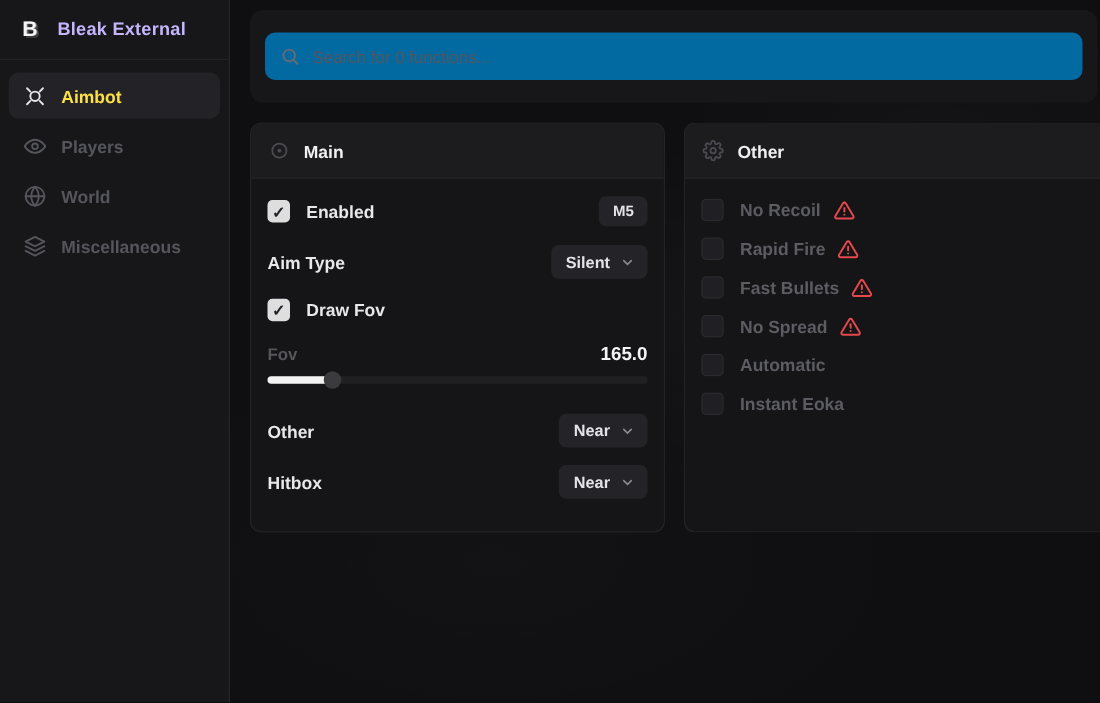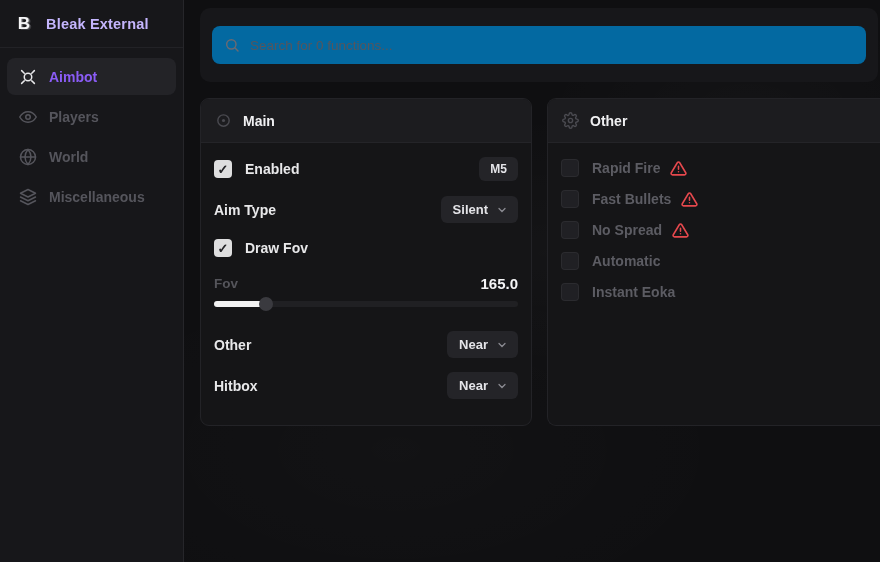--- a/index.html
+++ b/index.html
@@ -33,21 +33,21 @@
     text-shadow:1px 0 0 rgba(255,255,255,.25), 2px 1px 0 rgba(120,120,130,.35);
   }
   .brand-title { font-size:14.5px; font-weight:700; color:#c4b5fd; letter-spacing:.2px; }
   .nav { padding:10px 7px; display:flex; flex-direction:column; gap:3px; }
   .nav-item {
     display:flex; align-items:center; gap:12px;
     height:37px; padding:0 12px; border-radius:8px;
     font-size:14px; font-weight:600; color:#55555c; cursor:pointer;
   }
   .nav-item svg { stroke:#55555c; }
-  .nav-item.active { background:#232327; color:#8b5cf6; }
+  .nav-item.active { background:#232327; color:#fde047; }
   .nav-item.active svg { stroke:#e8e8ea; }
 
   
   .content { flex:1 1 auto; min-width:0; padding:8px 0 0 16px; display:flex; flex-direction:column; }
   .search-wrap {
     background:#17171a; border-radius:10px;
     padding:18px 12px; margin-right:2px;
   }
   .search-bar {
     height:38px; background:#0369a1; border-radius:8px;
@@ -269,20 +269,31 @@
       <div class="panel-header">
         <span style="display:flex">
           <svg width="17" height="17" viewBox="0 0 24 24" fill="none" stroke-width="2" stroke-linecap="round" stroke-linejoin="round">
             <circle cx="12" cy="12" r="3"></circle>
             <path d="M19.4 15a1.65 1.65 0 0 0 .33 1.82l.06.06a2 2 0 0 1-2.83 2.83l-.06-.06a1.65 1.65 0 0 0-1.82-.33 1.65 1.65 0 0 0-1 1.51V21a2 2 0 0 1-4 0v-.09A1.65 1.65 0 0 0 9 19.4a1.65 1.65 0 0 0-1.82.33l-.06.06a2 2 0 0 1-2.83-2.83l.06-.06a1.65 1.65 0 0 0 .33-1.82 1.65 1.65 0 0 0-1.51-1H3a2 2 0 0 1 0-4h.09A1.65 1.65 0 0 0 4.6 9a1.65 1.65 0 0 0-.33-1.82l-.06-.06a2 2 0 0 1 2.83-2.83l.06.06a1.65 1.65 0 0 0 1.82.33H9a1.65 1.65 0 0 0 1-1.51V3a2 2 0 0 1 4 0v.09a1.65 1.65 0 0 0 1 1.51 1.65 1.65 0 0 0 1.82-.33l.06-.06a2 2 0 0 1 2.83 2.83l-.06.06a1.65 1.65 0 0 0-.33 1.82V9a1.65 1.65 0 0 0 1.51 1H21a2 2 0 0 1 0 4h-.09a1.65 1.65 0 0 0-1.51 1z"></path>
           </svg>
         </span>
         <span class="panel-title">Other</span>
       </div>
       <div class="panel-body" id="other-list">
+  <div class="other-row">
+    <span class="checkbox off"></span>
+    <span class="label">No Recoil</span>
+    <span class="warn-icon">
+      <svg width="17" height="17" viewBox="0 0 24 24" fill="none" stroke="#e5484d" stroke-width="2.2" stroke-linecap="round" stroke-linejoin="round">
+        <path d="M10.29 3.86 1.82 18a2 2 0 0 0 1.71 3h16.94a2 2 0 0 0 1.71-3L13.71 3.86a2 2 0 0 0-3.42 0z"></path>
+        <line x1="12" y1="9" x2="12" y2="13"></line>
+                <line x1="12" y1="16.6" x2="12.01" y2="16.6"></line>
+      </svg>
+    </span>
+  </div>
 
   <div class="other-row">
     <span class="checkbox off"></span>
     <span class="label">Rapid Fire</span>
     <span class="warn-icon">
       <svg width="17" height="17" viewBox="0 0 24 24" fill="none" stroke="#e5484d" stroke-width="2.2" stroke-linecap="round" stroke-linejoin="round">
         <path d="M10.29 3.86 1.82 18a2 2 0 0 0 1.71 3h16.94a2 2 0 0 0 1.71-3L13.71 3.86a2 2 0 0 0-3.42 0z"></path>
         <line x1="12" y1="9" x2="12" y2="13"></line>
                 <line x1="12" y1="16.6" x2="12.01" y2="16.6"></line>
       </svg>

